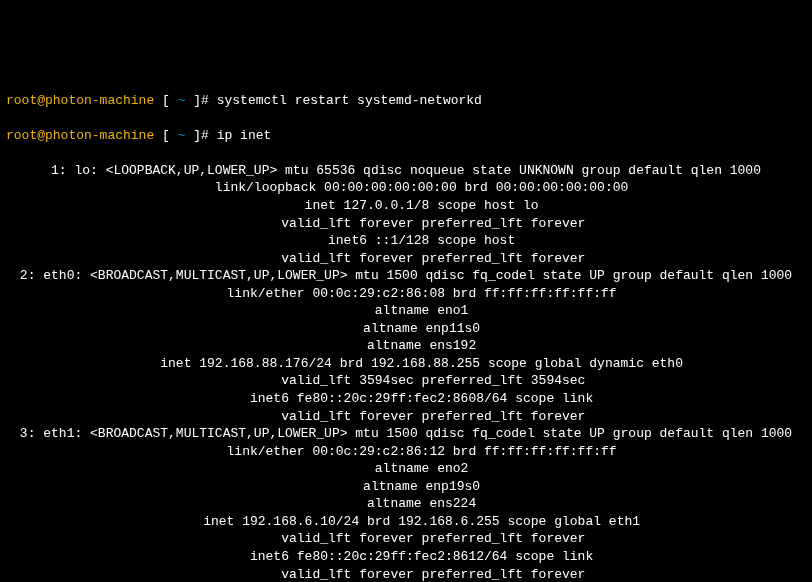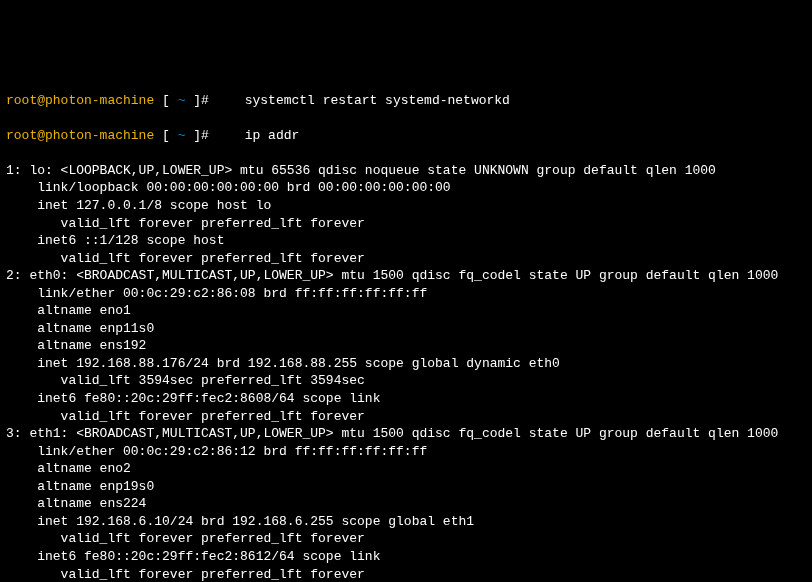--- a/index.html
+++ b/index.html
@@ -23,35 +23,35 @@
       color: #eab308;
     }
     .prompt-bracket {
       color: #ffffff;
     }
     .prompt-tilde {
       color: #0088cc;
     }
     .command {
       color: #ffffff;
-      margin-left: 28px;
     }
     .output {
       color: #ffffff;
+      text-align: center;
     }
     .line {
       display: block;
     }
   </style>
 </head>
 <body>
 
 
 
 <div>
 <span class="line"><span class="prompt-user">root@photon-machine</span><span class="prompt-bracket"> [ </span><span class="prompt-tilde">~</span><span class="prompt-bracket"> ]# </span><span class="command">systemctl restart systemd-networkd</span></span>
-<span class="line"><span class="prompt-user">root@photon-machine</span><span class="prompt-bracket"> [ </span><span class="prompt-tilde">~</span><span class="prompt-bracket"> ]# </span><span class="command">ip addr</span></span>
+<span class="line"><span class="prompt-user">root@photon-machine</span><span class="prompt-bracket"> [ </span><span class="prompt-tilde">~</span><span class="prompt-bracket"> ]# </span><span class="command">ip inet</span></span>
 <div id="output-container"><span class="line output">1: lo: &lt;LOOPBACK,UP,LOWER_UP&gt; mtu 65536 qdisc noqueue state UNKNOWN group default qlen 1000</span><span class="line output">    link/loopback 00:00:00:00:00:00 brd 00:00:00:00:00:00</span><span class="line output">    inet 127.0.0.1/8 scope host lo</span><span class="line output">       valid_lft forever preferred_lft forever</span><span class="line output">    inet6 ::1/128 scope host</span><span class="line output">       valid_lft forever preferred_lft forever</span><span class="line output">2: eth0: &lt;BROADCAST,MULTICAST,UP,LOWER_UP&gt; mtu 1500 qdisc fq_codel state UP group default qlen 1000</span><span class="line output">    link/ether 00:0c:29:c2:86:08 brd ff:ff:ff:ff:ff:ff</span><span class="line output">    altname eno1</span><span class="line output">    altname enp11s0</span><span class="line output">    altname ens192</span><span class="line output">    inet 192.168.88.176/24 brd 192.168.88.255 scope global dynamic eth0</span><span class="line output">       valid_lft 3594sec preferred_lft 3594sec</span><span class="line output">    inet6 fe80::20c:29ff:fec2:8608/64 scope link</span><span class="line output">       valid_lft forever preferred_lft forever</span><span class="line output">3: eth1: &lt;BROADCAST,MULTICAST,UP,LOWER_UP&gt; mtu 1500 qdisc fq_codel state UP group default qlen 1000</span><span class="line output">    link/ether 00:0c:29:c2:86:12 brd ff:ff:ff:ff:ff:ff</span><span class="line output">    altname eno2</span><span class="line output">    altname enp19s0</span><span class="line output">    altname ens224</span><span class="line output">    inet 192.168.6.10/24 brd 192.168.6.255 scope global eth1</span><span class="line output">       valid_lft forever preferred_lft forever</span><span class="line output">    inet6 fe80::20c:29ff:fec2:8612/64 scope link</span><span class="line output">       valid_lft forever preferred_lft forever</span></div>
 
 </div>
 
 
 
 
 </body></html>

